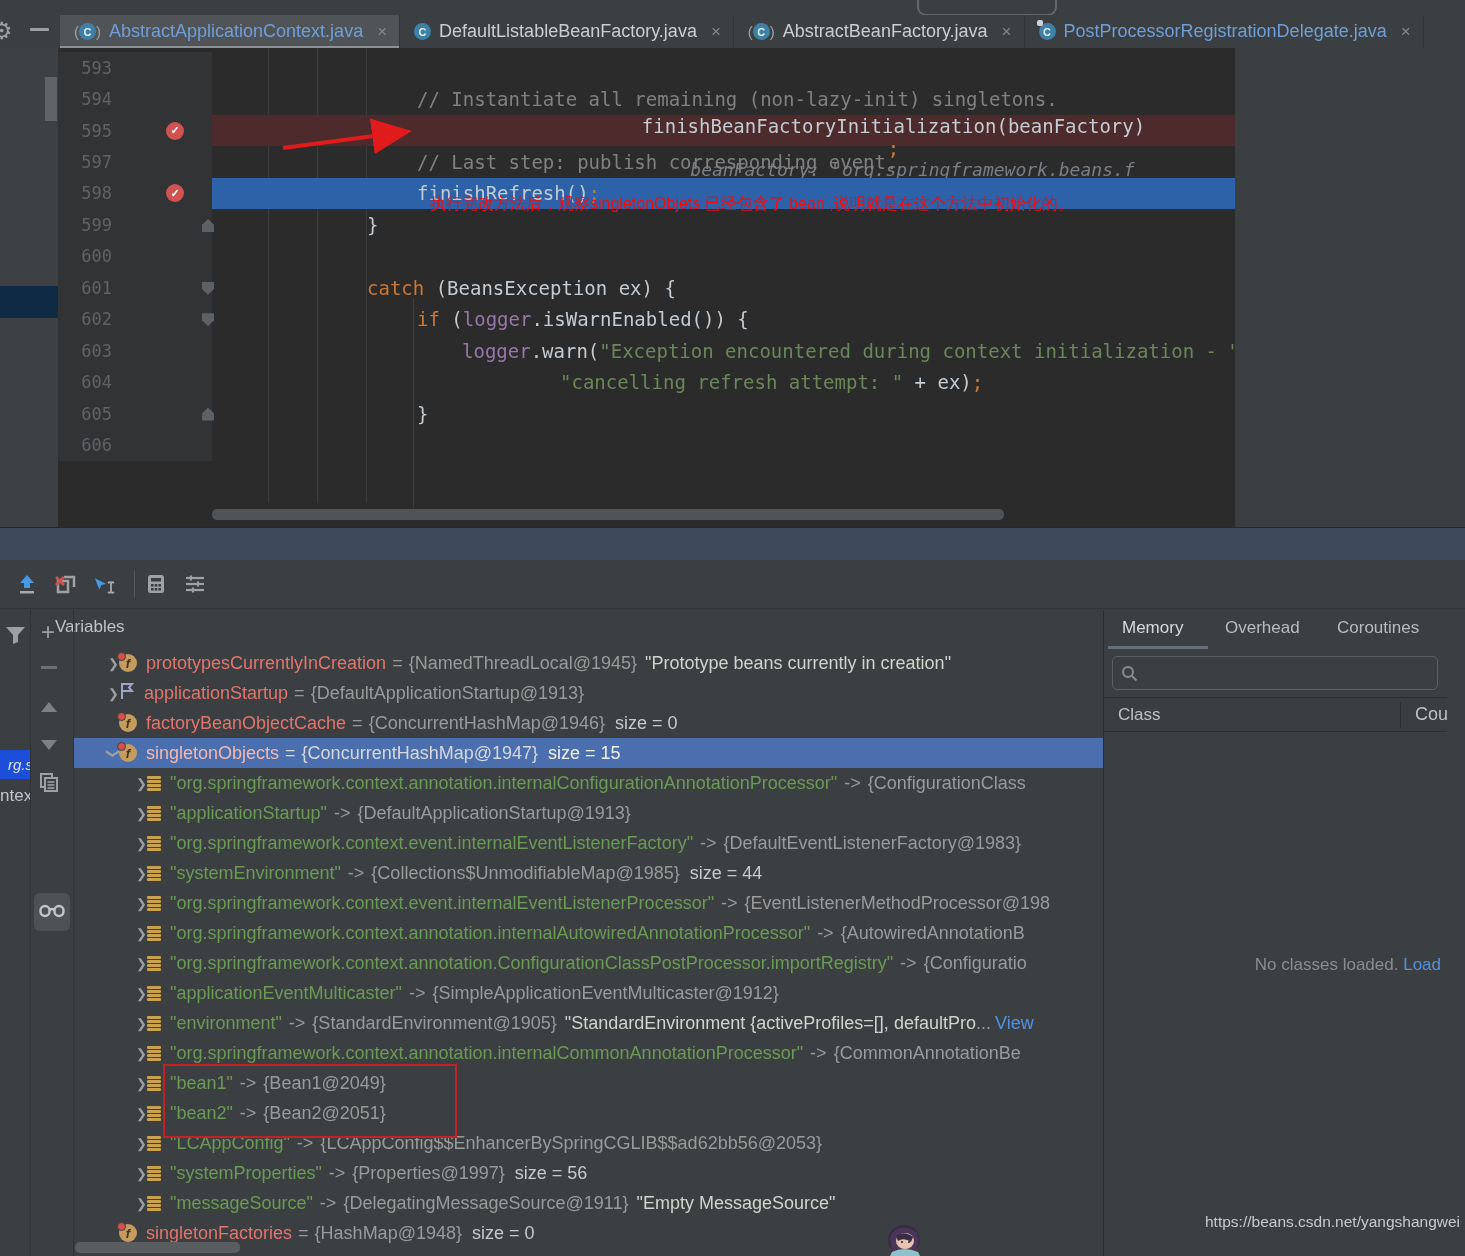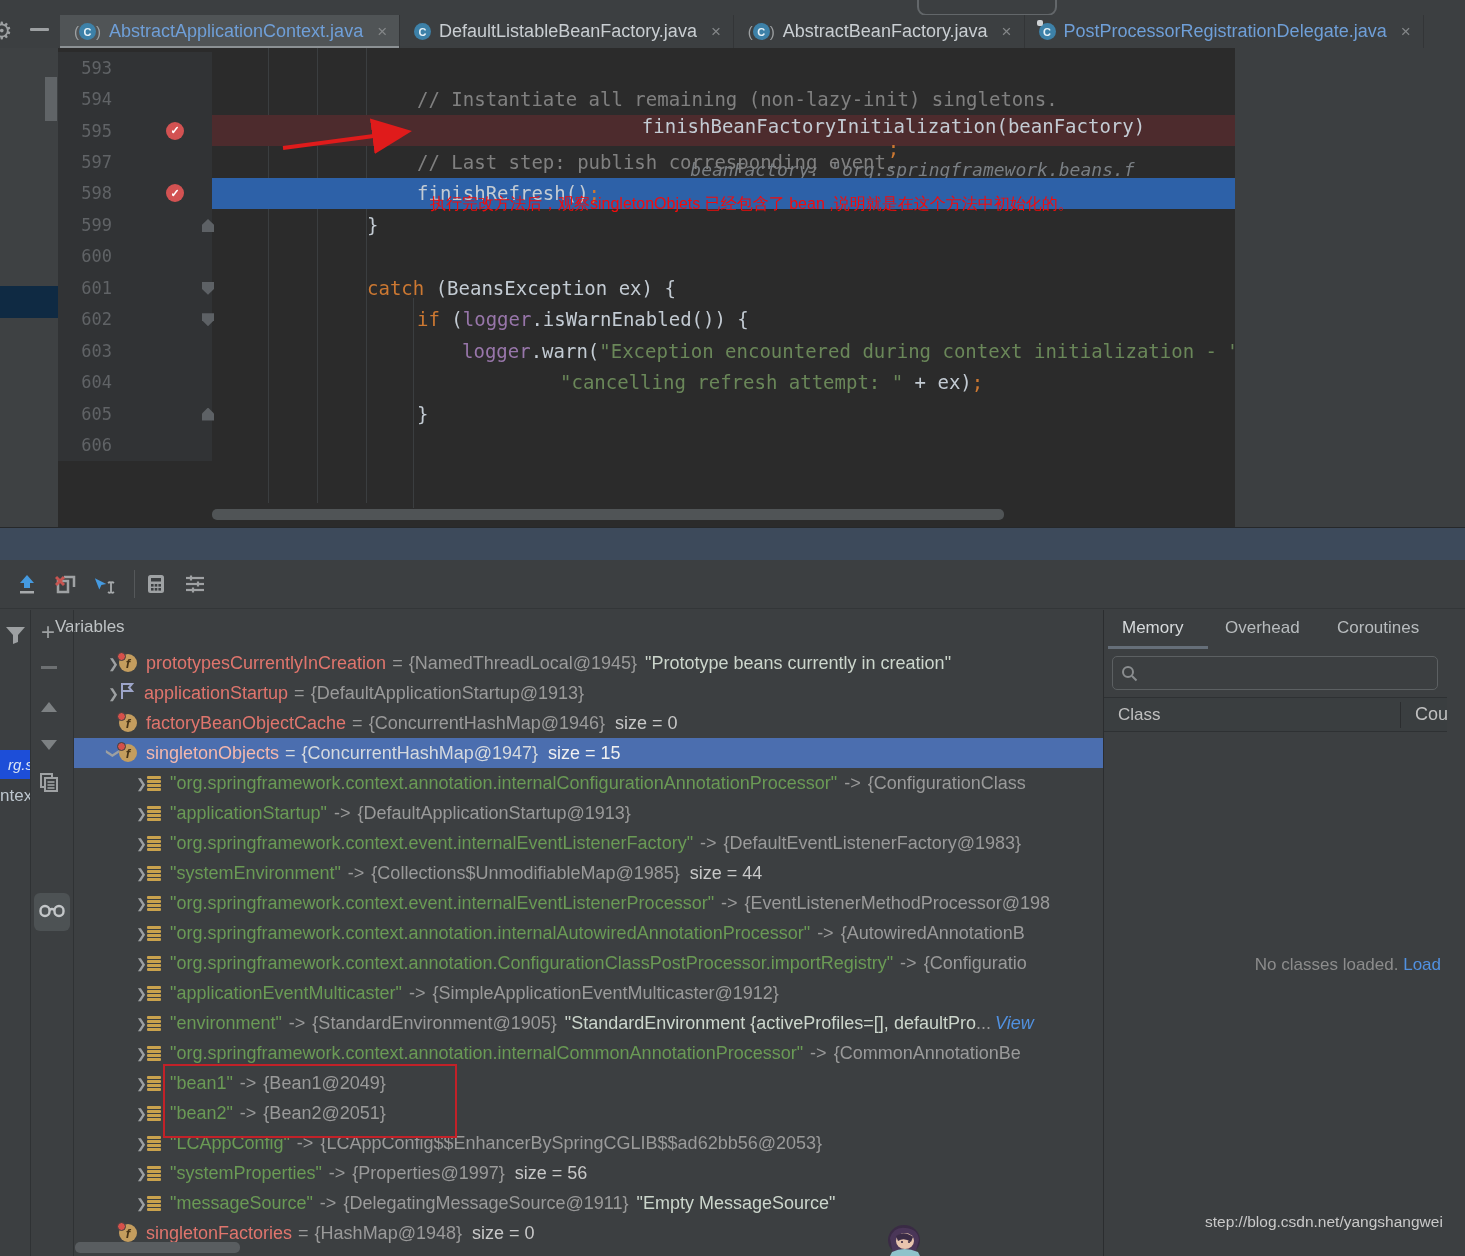--- a/index.html
+++ b/index.html
@@ -82,21 +82,21 @@
   .ic-field i{position:absolute;left:-2px;top:-2px;width:7px;height:7px;border-radius:50%;background:#d6504a;border:1px solid #3c3f41;}
   .ic-entry{width:14px;height:15px;display:flex;flex-direction:column;justify-content:space-between;}
   .ic-entry b{height:3px;background:#c9a24d;border-radius:1px;}
   .vname{color:#e0756d;} .trow.sel .vname{color:#f4b8ad;}
   .veq{color:#9a9a9a;margin:0 6px;} .trow.sel .veq{color:#d5d9de;}
   .vval{color:#9a9a9a;} .trow.sel .vval{color:#d5d9de;}
   .vsize{color:#c8c8c8;margin-left:10px;} .trow.sel .vsize{color:#f0f0f0;}
   .vstr{color:#ccd6cc;margin-left:8px;}
   .vkey{color:#6a9a55;}
   .varrow{color:#9a9a9a;margin:0 7px;}
-  .vell{color:#9a9a9a;} .vlink{color:#5191e0;margin-left:4px;font-style:italic;}
+  .vell{color:#9a9a9a;} .vlink{color:#5191e0;margin-left:4px;}
   #redbox{left:163px;top:504px;width:290px;height:70px;border:2px solid #c22128;}
   #vscroll{left:1104px;top:425px;width:13px;height:160px;background:#595d60;border-radius:6px;}
   #hscroll-tree{left:75px;top:682px;width:165px;height:11px;background:#595d60;border-radius:5px;}
 
   
   #mem{position:absolute;left:1103px;top:50px;width:343px;height:646px;border-left:1px solid #2b2d2f;background:#3c3f41;}
   .memtab{position:absolute;top:8px;font-size:17px;color:#b8bcbe;}
   .memtab.active{color:#d7dadc;}
   #memunder{position:absolute;left:4px;top:36px;width:100px;height:3px;background:#666f79;}
   #memsearch{position:absolute;left:8px;top:46px;width:326px;height:34px;border:1px solid #5c6062;border-radius:5px;box-sizing:border-box;}
@@ -588,21 +588,21 @@
         <span class="vsep"></span>
         <span class="c2">Cou</span>
       </div>
       <div id="memempty">
         <span>No classes loaded.</span>
         <a href="#">Load</a>
       </div>
     </div>
   </div>
 
-  <div class="abs" id="watermark">step://blog.csdn.net/yangshangwei</div>
+  <div class="abs" id="watermark">https://beans.csdn.net/yangshangwei</div>
   <svg class="abs" id="avatar" width="56" height="32" viewBox="0 0 56 32">
     <ellipse cx="26" cy="16" rx="16" ry="15" fill="#3a2b45"></ellipse>
     <path d="M12 14 q4 -12 16 -10 q12 1 13 12 l-4 14 h-22 Z" fill="#4a3658"></path>
     <ellipse cx="27" cy="17" rx="9" ry="8" fill="#e8c4ae"></ellipse>
     <path d="M18 12 q8 -6 17 1 l-2 5 q-7 -5 -13 -1 Z" fill="#3a2b45"></path>
     <path d="M14 28 q12 -6 26 0 l2 4 h-30 Z" fill="#8fc3cb"></path>
     <circle cx="24" cy="18" r="1.1" fill="#3a2b45"></circle>
       <circle cx="31" cy="18" r="1.1" fill="#3a2b45"></circle>
   </svg>
 </div>

